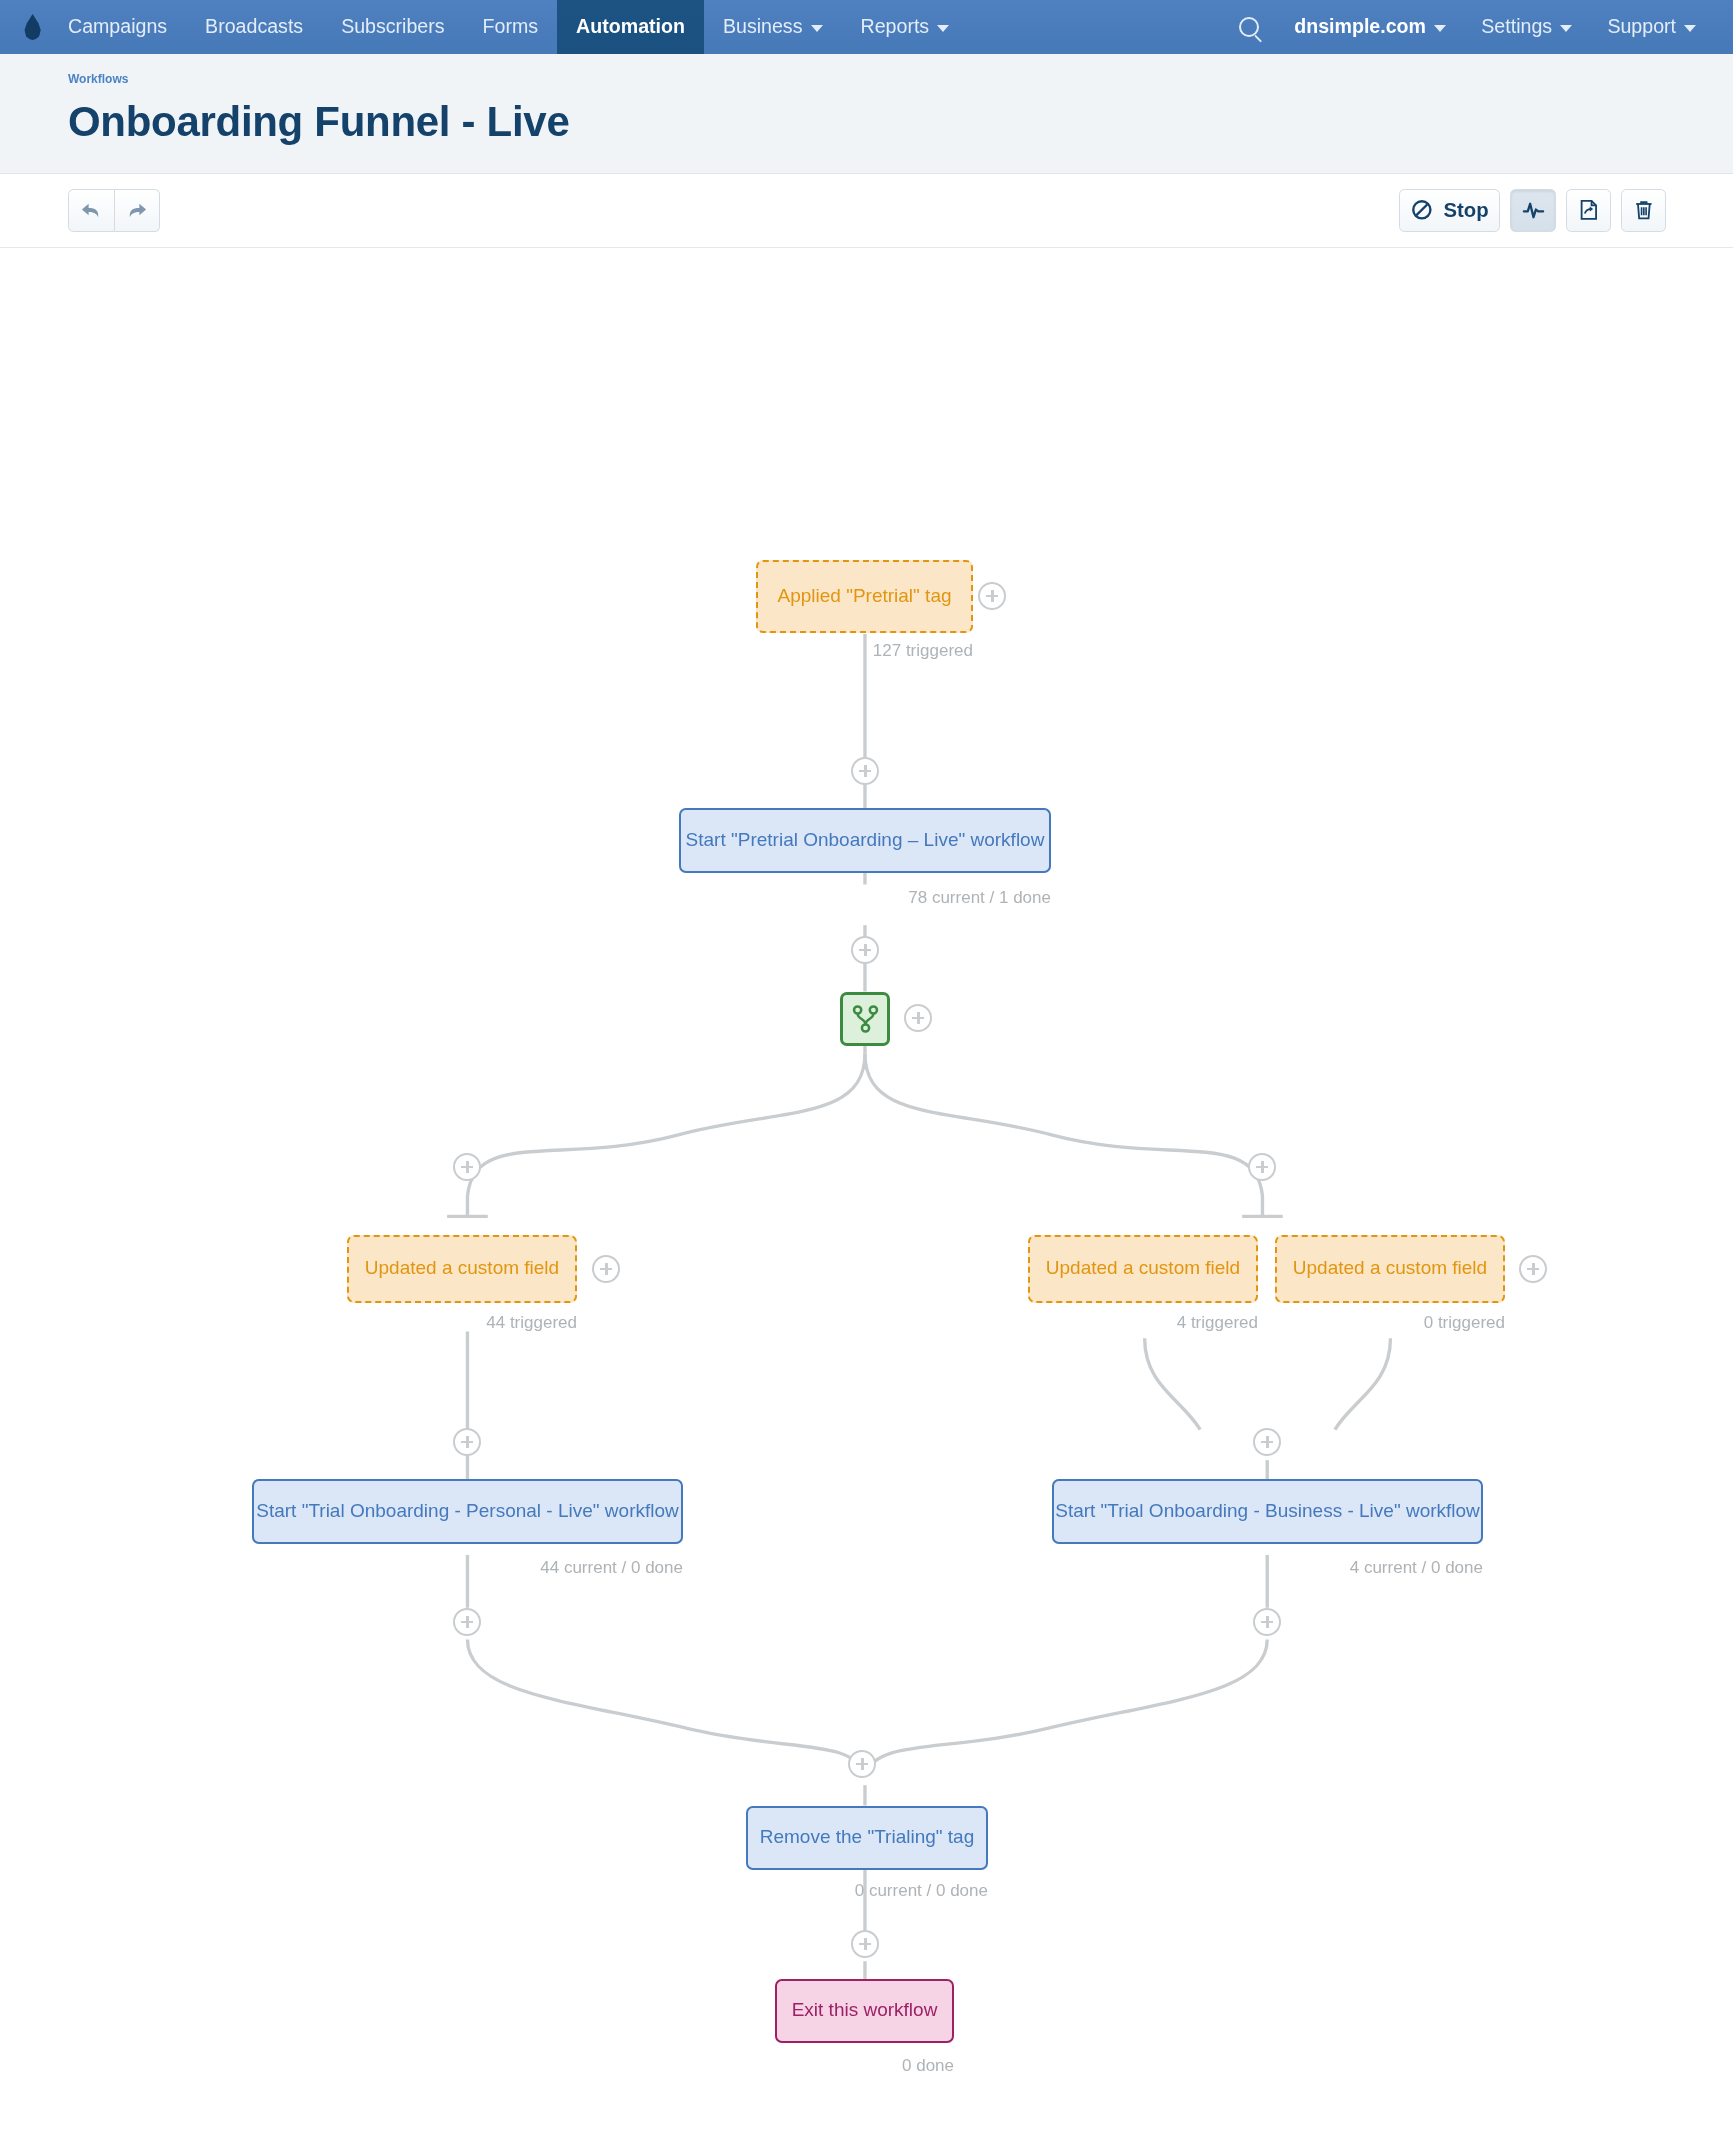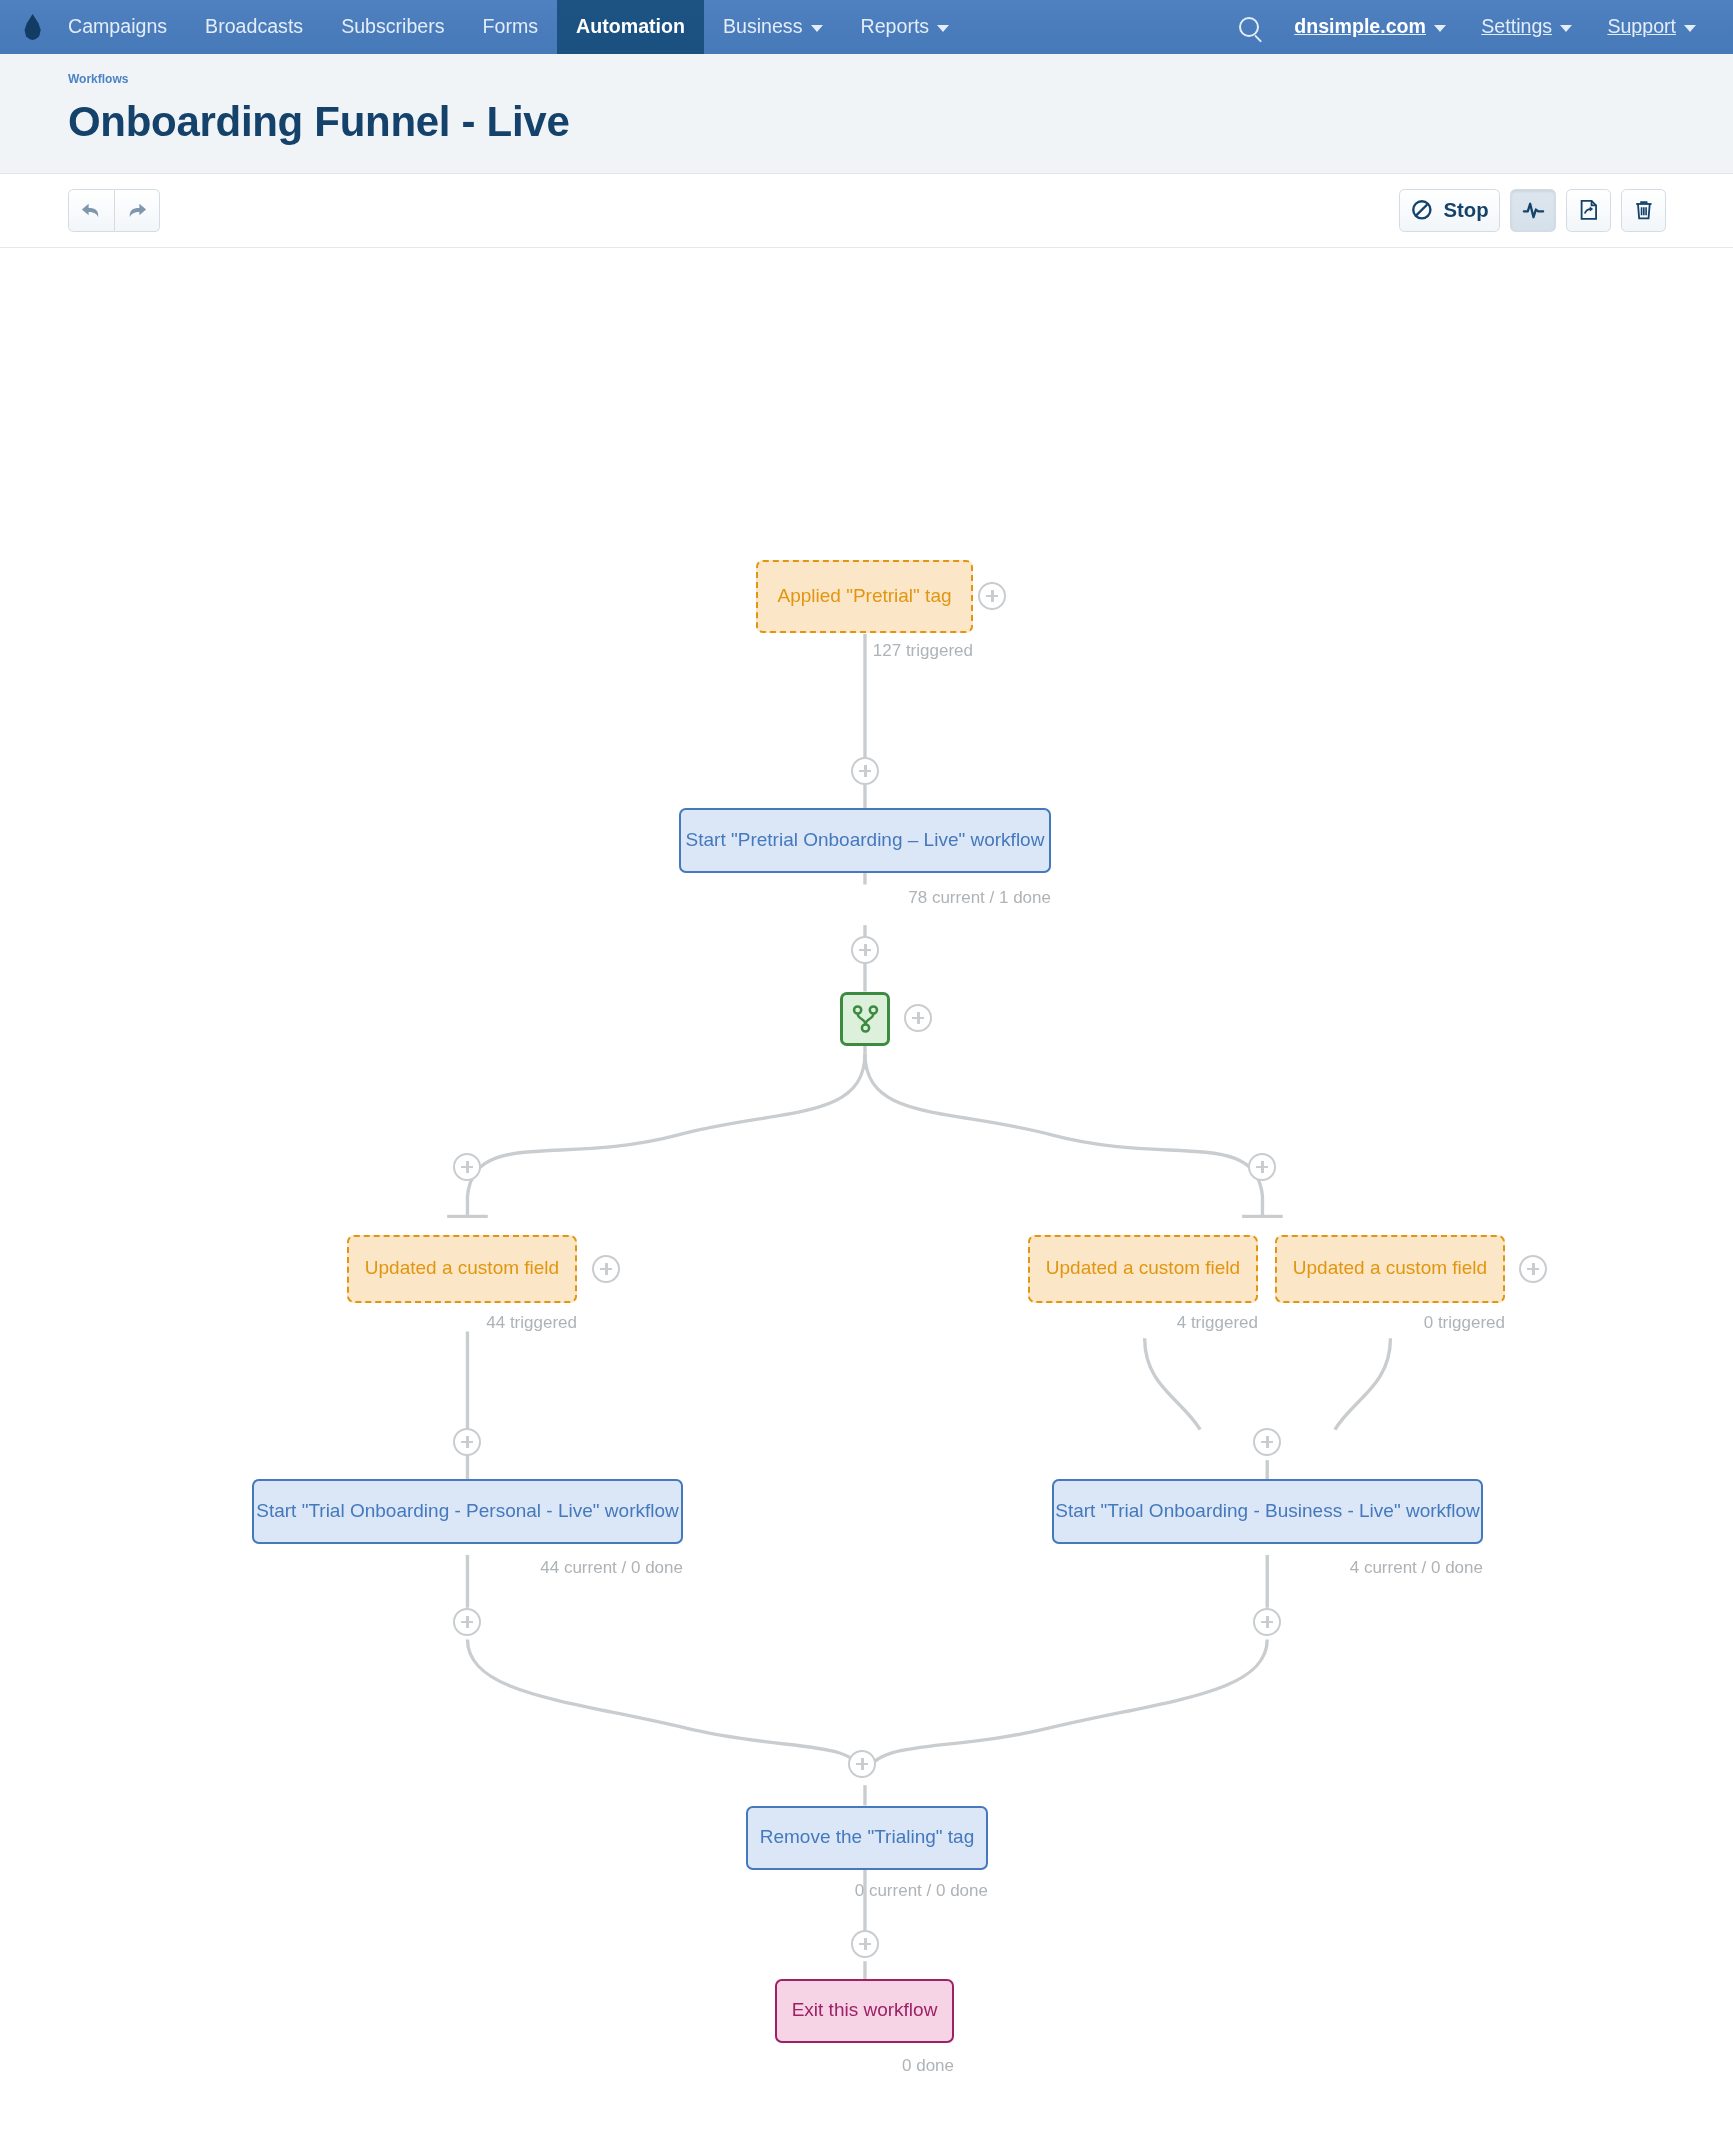--- a/index.html
+++ b/index.html
@@ -44,21 +44,21 @@
   .nav-item.active {
     background: linear-gradient(to bottom, #1d5383 0%, #1b5181 100%);
     color: #ffffff;
     font-weight: bold;
   }
   .nav-right {
     margin-left: auto;
     display: flex; align-items: stretch;
     padding-right: 20.3px;
   }
-  .nav-right .nav-item { padding: 0 17.6px; text-decoration: underline; }
+  .nav-right .nav-item { padding: 0 17.6px; }
   .nav-right .strong { font-weight: bold; color: #ffffff; }
   .caret {
     display: inline-block;
     width: 0; height: 0;
     border-left: 6.1px solid transparent;
     border-right: 6.1px solid transparent;
     border-top: 7.4px solid #e3edf8;
     margin-left: 8.1px;
     position: relative; top: 1.4px;
   }

